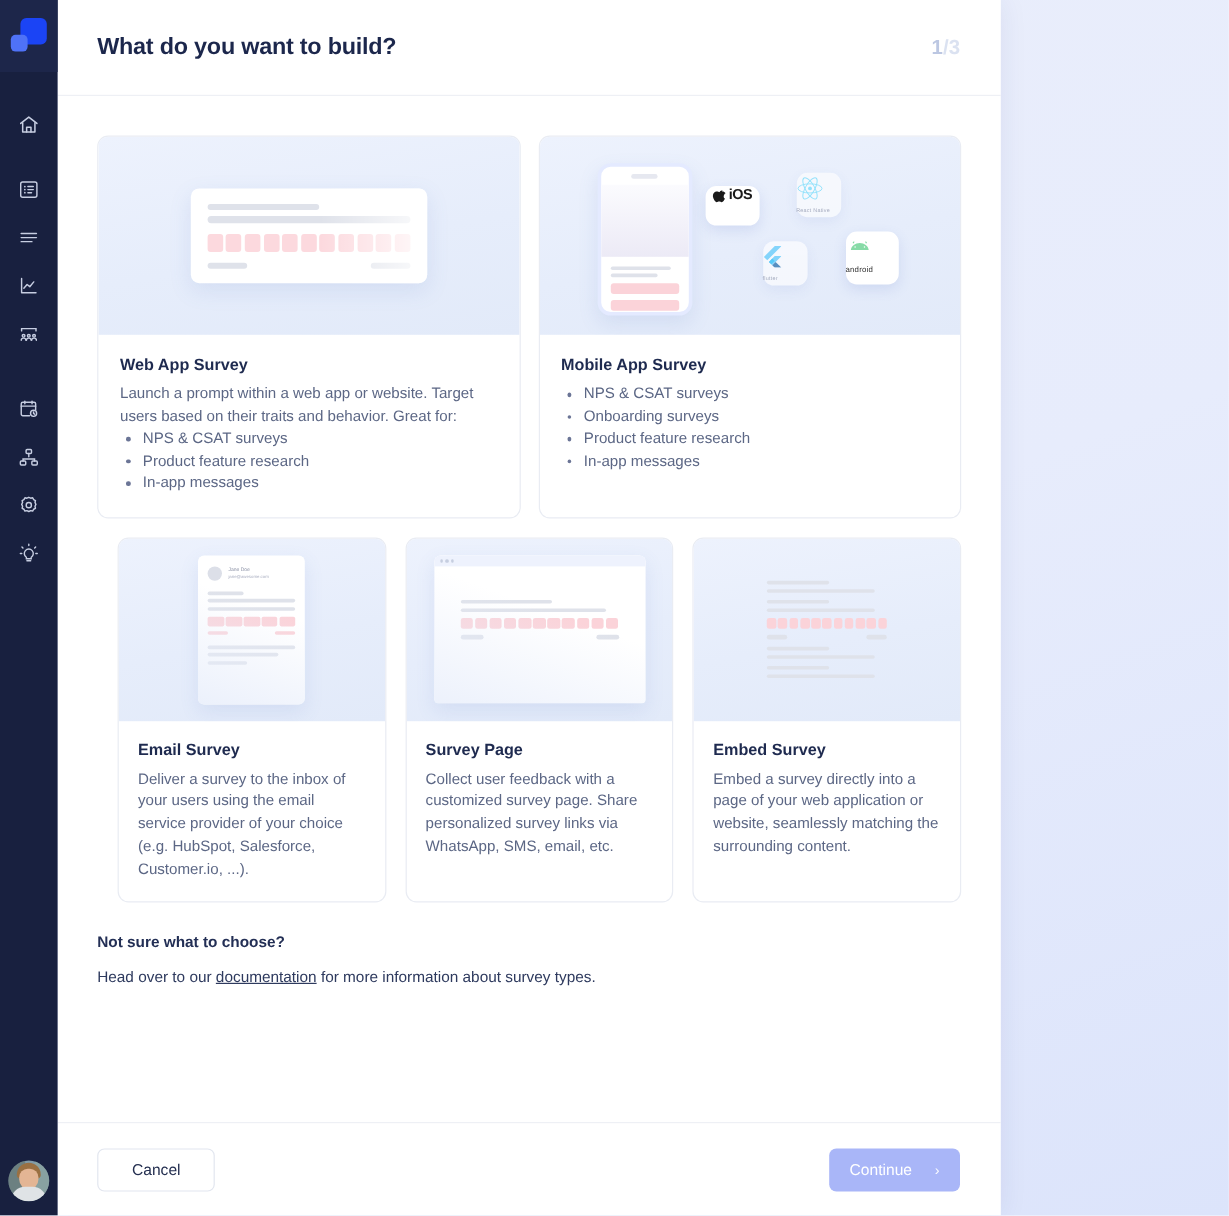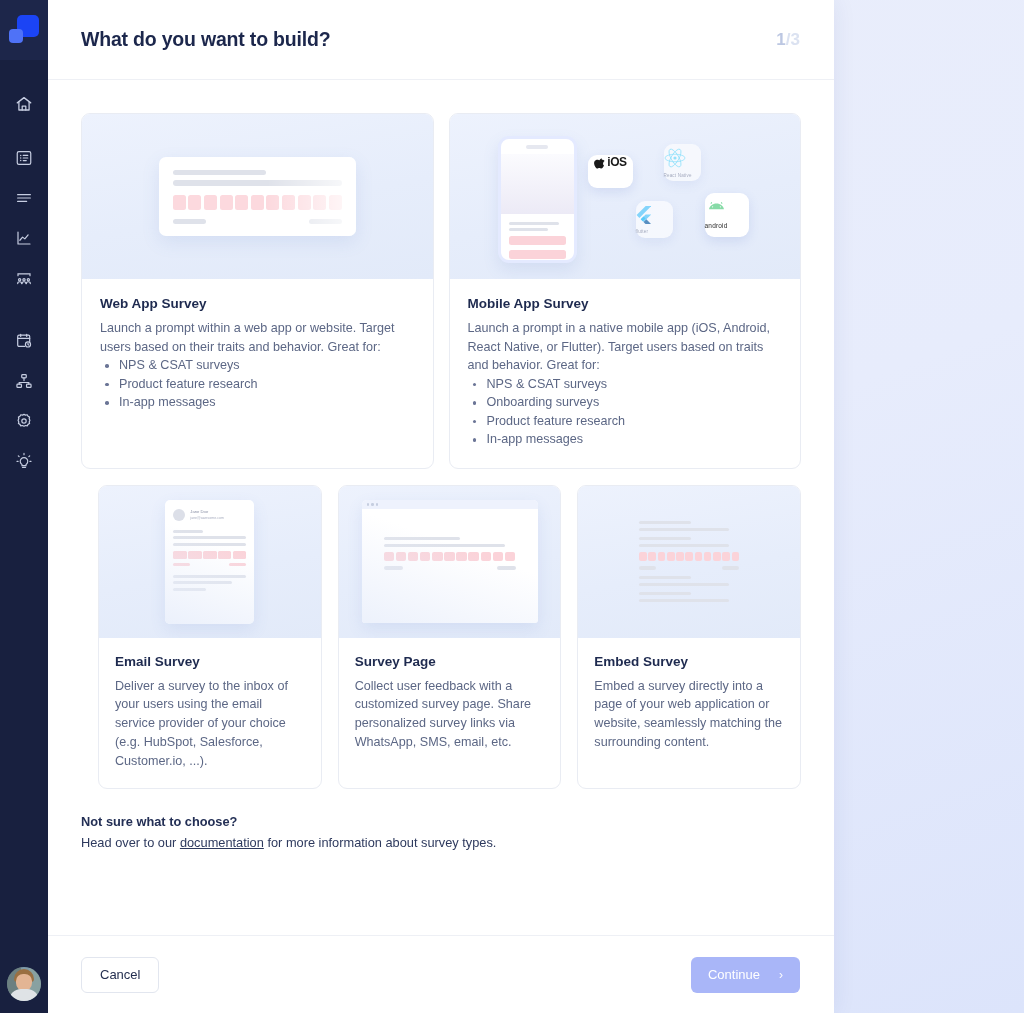--- a/index.html
+++ b/index.html
@@ -245,27 +245,27 @@
   .eb-ln.l { width: 90%; margin-top: 3.6px; }
   .eb-gap { height: 6px; }
   .eb-nps { display:flex; gap:1.6px; margin: 5px 0; }
   .eb-nps .bx { flex:1 1 0; height: 9px; border-radius: 2px; background: #fbd3d9; }
   .eb-foot { display:flex; justify-content: space-between; }
   .eb-foot .ln3 { width: 17px; height: 3.4px; border-radius:2px; background:#dfe2ea; }
 
   
   #help { margin-top: 25px; }
   #help-title { font-size: 12.8px; font-weight: bold; color: #232f55; }
-  #help-text { font-size: 12.8px; color: #2e3a5e; margin-top: 6px; }
+  #help-text { font-size: 12.8px; color: #2e3a5e; margin-top: 14px; }
   #help-link { color: #2e3a5e; text-decoration: underline; cursor: pointer; }
 
   
   #cancel-button {
     border: 1px solid #e2e6ef; background: #fff; border-radius: 6px;
-    height: 36px; padding: 0 18px; font-size: 13px; color: #242f50;
+    height: 36px; padding: 0 28px; font-size: 13px; color: #242f50;
     font-family: "Liberation Sans", sans-serif; cursor: pointer; text-align: right;
   }
   #continue-button {
     border: none; border-radius: 6px; height: 36px; padding: 0 17px;
     background: #a9b6f8; color: #fff; font-size: 13px;
     font-family: "Liberation Sans", sans-serif;
     display: flex; align-items: center; gap: 19px; cursor: default;
   }
   #continue-button .chev { font-size: 12px; line-height: 1; opacity: .95; }
 </style>
@@ -498,21 +498,20 @@
                   <path d="M23 3.2c-7.6 0-13.9 4.9-14.9 11.3h29.8C36.9 8.1 30.6 3.2 23 3.2zM15.2 10.9a1.25 1.25 0 1 1 0-2.5 1.25 1.25 0 0 1 0 2.5zm15.6 0a1.25 1.25 0 1 1 0-2.5 1.25 1.25 0 0 1 0 2.5z"></path>
                   <path d="M14.4 1.1 12.6 0l-1.7 2.8 1.8 1.1zM31.6 1.1 33.4 0l1.7 2.8-1.8 1.1z"></path>
                 </svg>
               </span>
               <span class="android-text">android</span>
             </div>
           </div>
         </div>
         <div class="card-body">
           <div class="card-title">Mobile App Survey</div>
-          <div class="card-desc">Launch a prompt in a native mobile app (iOS, Android, React Native, or Flutter). Target users based on traits and behavior. Great for:</div>
           <ul class="card-list">
             <li>NPS &amp; CSAT surveys</li>
             <li>Onboarding surveys</li>
             <li>Product feature research</li>
             <li>In-app messages</li>
           </ul>
         </div>
       </div>
     </div>
 

